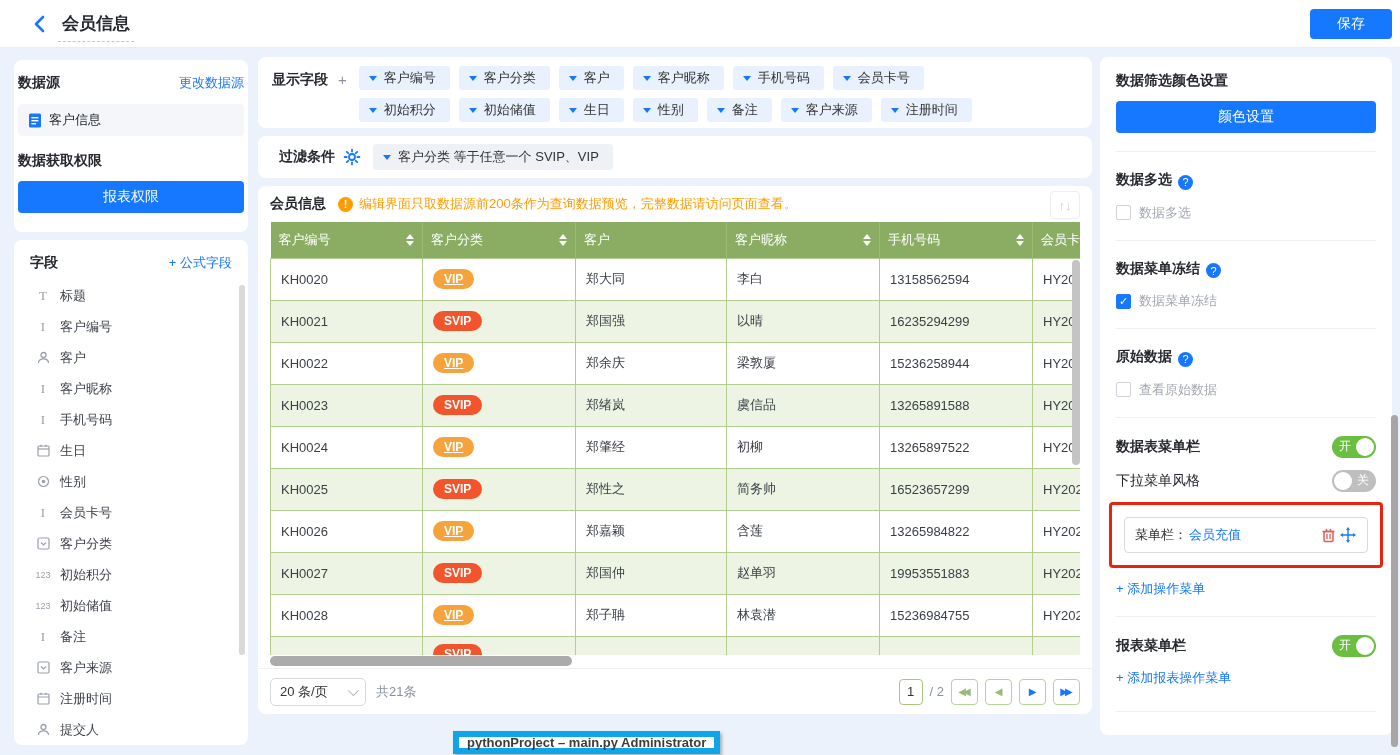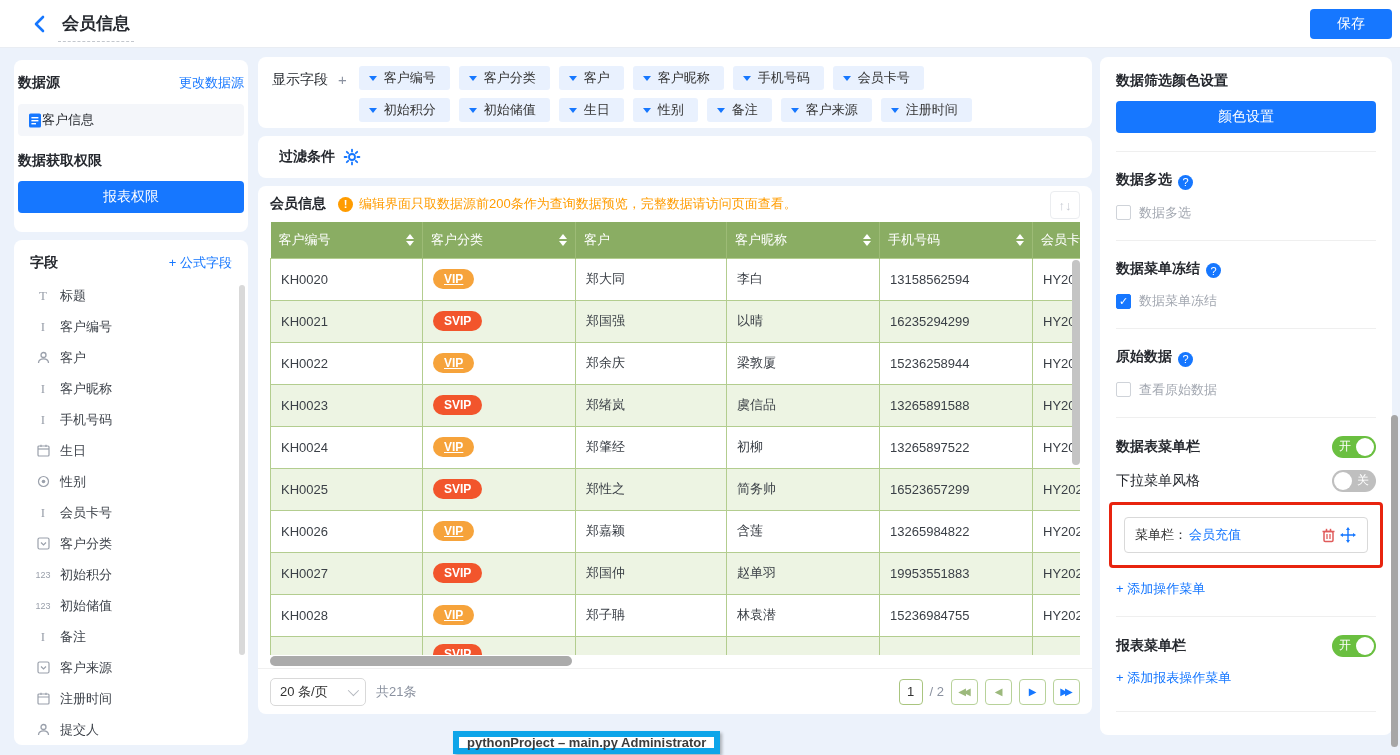--- a/index.html
+++ b/index.html
@@ -28,33 +28,33 @@
   .save-btn{position:absolute;left:1310px;top:9px;width:82px;height:30px;background:var(--accent);color:#fff;
     border:none;border-radius:4px;font-size:14px;cursor:pointer;}
 
   
   .lc1{left:14px;top:60px;width:234px;height:172px;padding:14px 4px;}
   .lc2{left:14px;top:240px;width:234px;height:505px;padding:14px 16px;overflow:hidden;}
   .row-between{display:flex;justify-content:space-between;align-items:center;}
   .sec-title{font-size:14px;font-weight:bold;color:var(--txt);}
   .blue-link{font-size:13px;color:var(--accent);cursor:pointer;text-decoration:none;}
   .ds-item{margin-top:12px;height:32px;background:#f4f6fa;border-radius:4px;display:flex;align-items:center;
-    padding:0 10px;font-size:13px;color:var(--txt);cursor:pointer;}
+    padding:0 10px;gap:7px;font-size:13px;color:var(--txt);cursor:pointer;}
   .perm-title{margin-top:16px;}
   .full-btn{margin-top:11px;width:100%;height:32px;background:var(--accent);color:#fff;border:none;border-radius:4px;
     font-size:14px;cursor:pointer;display:block;}
   .field-list{margin-top:8px;}
   .field-item{height:31px;display:flex;align-items:center;gap:8px;padding-left:4px;font-size:13px;color:#3d424a;cursor:grab;}
   .f-ico{width:18px;display:inline-flex;justify-content:center;align-items:center;color:#9aa0ab;font-size:12px;flex:none;}
   .f-ico svg{display:block;}
   .mini-scroll{position:absolute;right:3px;top:45px;width:6px;height:370px;background:#d9d9d9;border-radius:3px;}
 
   
   .mcA{left:258px;top:57px;width:834px;height:71px;padding:9px 14px;display:flex;gap:10px;}
-  .mcA-label{font-size:14px;font-weight:normal;color:var(--txt);margin-top:5px;white-space:nowrap;}
+  .mcA-label{font-size:14px;font-weight:bold;color:var(--txt);margin-top:5px;white-space:nowrap;}
   .plus-gray{color:#8a919f;font-weight:normal;font-size:15px;margin:5px 2px 0 0;}
   .tag-rows{display:flex;flex-direction:column;gap:8px;}
   .tag-row{display:flex;gap:9px;}
   .tag{background:#e9f1fe;border-radius:3px;height:24px;display:inline-flex;align-items:center;gap:7px;
     padding:0 14px 0 10px;font-size:13px;color:#333;cursor:pointer;white-space:nowrap;}
   .tri-dn{width:0;height:0;border-left:4px solid transparent;border-right:4px solid transparent;border-top:5px solid var(--accent);flex:none;}
   .mcB{left:258px;top:136px;width:834px;height:42px;padding:0 21px;display:flex;align-items:center;gap:8px;}
   .gear{width:18px;height:18px;cursor:pointer;}
   .filter-tag{background:#eef1f6;border-radius:3px;height:26px;display:inline-flex;align-items:center;gap:7px;
     padding:0 14px 0 10px;font-size:13px;color:#333;cursor:pointer;margin-left:4px;}
@@ -357,20 +357,24 @@
       <line x1="9" y1="1.6" x2="9" y2="3.6"></line>
         <line x1="9" y1="14.4" x2="9" y2="16.4"></line>
       <line x1="1.6" y1="9" x2="3.6" y2="9"></line>
         <line x1="14.4" y1="9" x2="16.4" y2="9"></line>
       <line x1="3.8" y1="3.8" x2="5.2" y2="5.2"></line>
         <line x1="12.8" y1="12.8" x2="14.2" y2="14.2"></line>
       <line x1="3.8" y1="14.2" x2="5.2" y2="12.8"></line>
         <line x1="12.8" y1="5.2" x2="14.2" y2="3.8"></line>
     </g>
   </svg>
+  <span class="filter-tag">
+    <span class="tri-dn"></span>
+    <span>客户分类 等于任意一个 SVIP、VIP</span>
+  </span>
 </div>
 
 <div class="card mcC">
   <div class="tbl-head-row">
     <span class="sec-title">会员信息</span>
     <span class="warn">
       <span class="warn-ico">!</span>
       <span>编辑界面只取数据源前200条作为查询数据预览，完整数据请访问页面查看。</span>
     </span>
     <span class="sort-box">↑↓</span>

